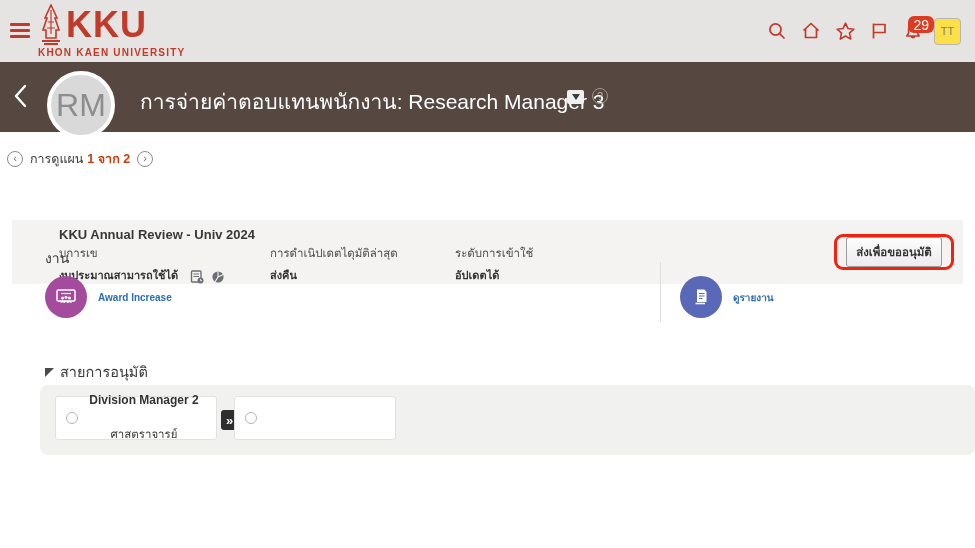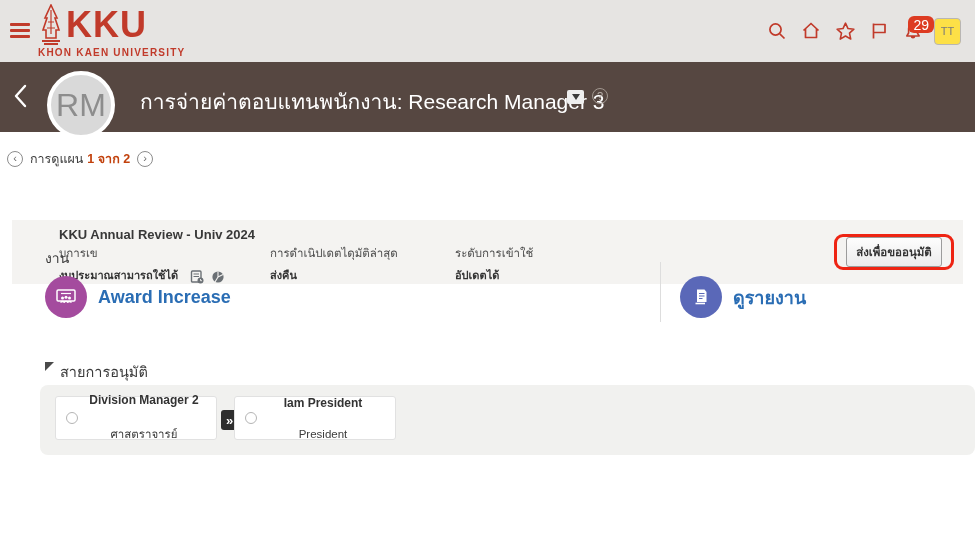--- a/index.html
+++ b/index.html
@@ -46,25 +46,25 @@
   .val-icons { display:flex; margin-left:12px; gap:7px; }
   .submit-wrap { position:absolute; right:9px; top:14px; width:120px; height:36px; border:3px solid #ee2413; border-radius:9px; display:flex; align-items:flex-end; justify-content:center; }
   .submit-btn { background:linear-gradient(#fdfdfd,#ececec); border:1px solid #9c9c9c; border-radius:3px; padding:5px 9px; font-size:11.5px; font-weight:bold; color:#333; cursor:pointer; white-space:nowrap; }
 
   
   .tasks-heading { position:absolute; left:45px; top:247px; font-size:14px; color:#3a3a3a; }
   .task-item { position:absolute; display:flex; align-items:center; cursor:pointer; }
   .task-1 { left:45px; top:276px; }
   .task-2 { left:680px; top:276px; }
   .task-circle { width:42px; height:42px; border-radius:50%; display:flex; align-items:center; justify-content:center; }
-  .task-label { font-size:18px; font-weight:bold; color:#2a6db4; margin-left:11px; }
+  .task-label { font-size:10px; font-weight:bold; color:#2a6db4; margin-left:11px; }
   .task-divider { position:absolute; left:660px; top:262px; width:1px; height:60px; background:#ddd; }
 
   
-  .appr-heading { position:absolute; left:45px; top:360px; display:flex; align-items:flex-start; cursor:pointer; }
+  .appr-heading { position:absolute; left:45px; top:360px; display:flex; align-items:center; cursor:pointer; }
   .appr-tri { width:0; height:0; border-top:9px solid #4a4a4a; border-right:9px solid transparent; margin-right:6px; margin-top:2px; }
   .appr-title { font-size:14.5px; color:#3a3a3a; }
   .band2 { position:absolute; left:40px; top:385px; width:935px; height:70px; background:#f1f1ef;border-radius:8px; }
   .appr-card { position:absolute; top:11px; width:162px; height:44px; background:#fff; border:1px solid #e1e1e1; border-radius:3px; display:flex; align-items:center; }
   .card-1 { left:15px; } .card-2 { left:194px; }
   .radio { width:12px; height:12px; border:1.5px solid #b5b5b5; border-radius:50%; background:#fff; margin:0 8px 0 10px; flex:0 0 auto; cursor:pointer; }
   .card-text { flex:1; text-align:center; padding-right:14px; }
   .card-name { font-size:12px; font-weight:bold; color:#333; }
   .card-role { font-size:11.5px; color:#3c3c3c; margin-top:18px; }
   .chain-badge { position:absolute; left:181px; top:25px; width:17px; height:20px; background:#2e2e2e; border-radius:3px; color:#fff; font-size:13px; font-weight:bold; display:flex; align-items:center; justify-content:center; }
@@ -220,20 +220,16 @@
     <div class="appr-card card-1">
       <div class="radio"></div>
       <div class="card-text">
         <div class="card-name">Division Manager 2</div>
         <div class="card-role">ศาสตราจารย์</div>
       </div>
     </div>
     <div class="chain-badge">»</div>
     <div class="appr-card card-2">
       <div class="radio"></div>
-      <div class="card-text">
-        <div class="card-name">Iam President</div>
-        <div class="card-role">President</div>
-      </div>
     </div>
   </div>
 
 </div>
 
 </body></html>

